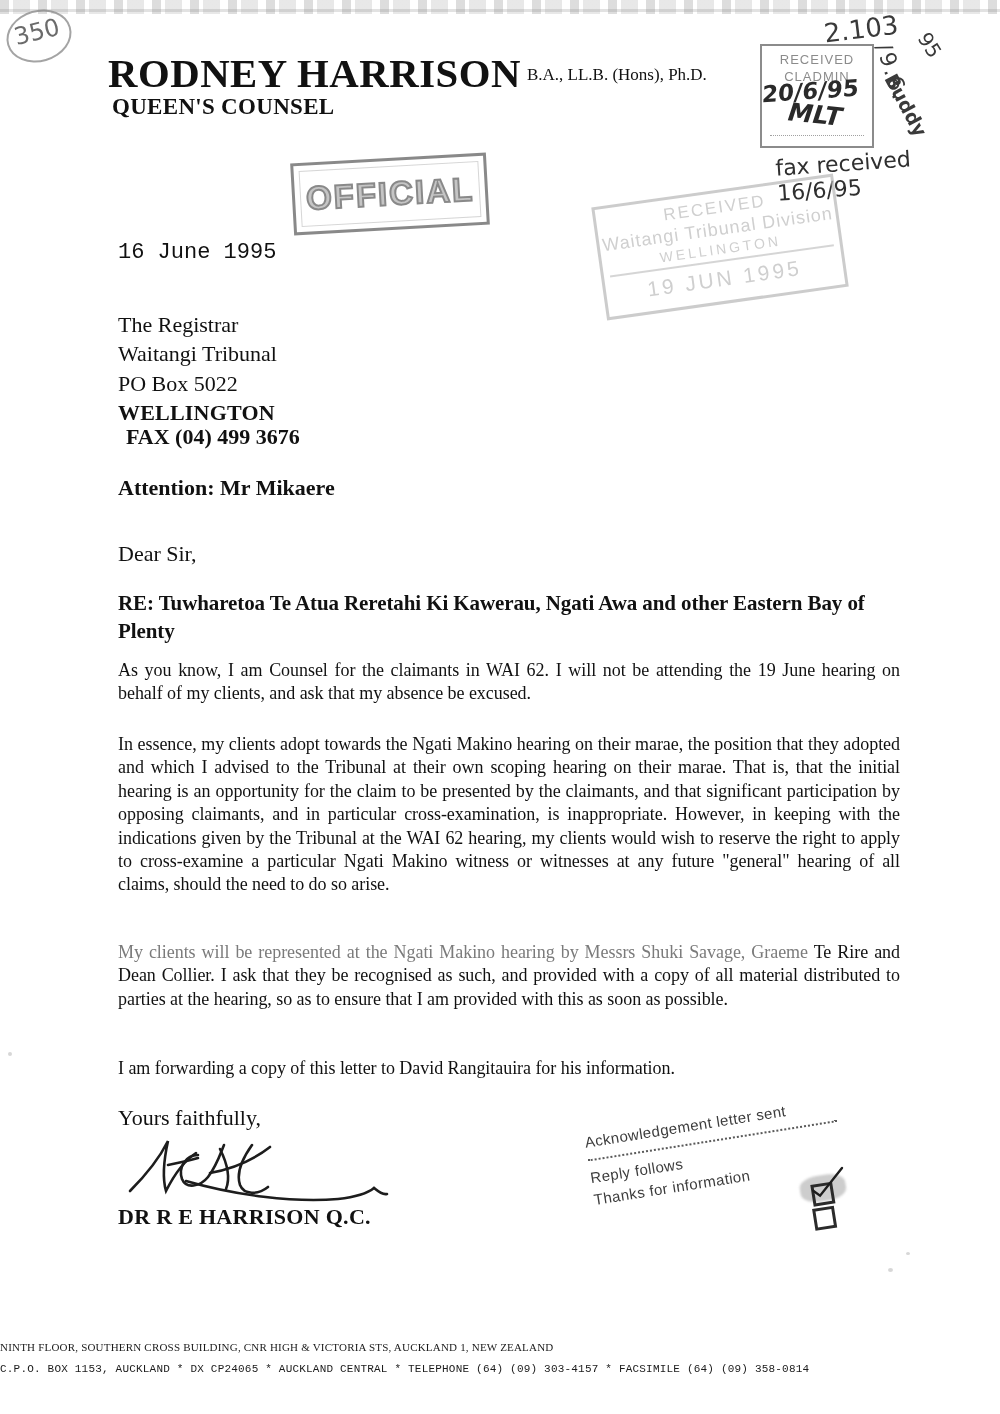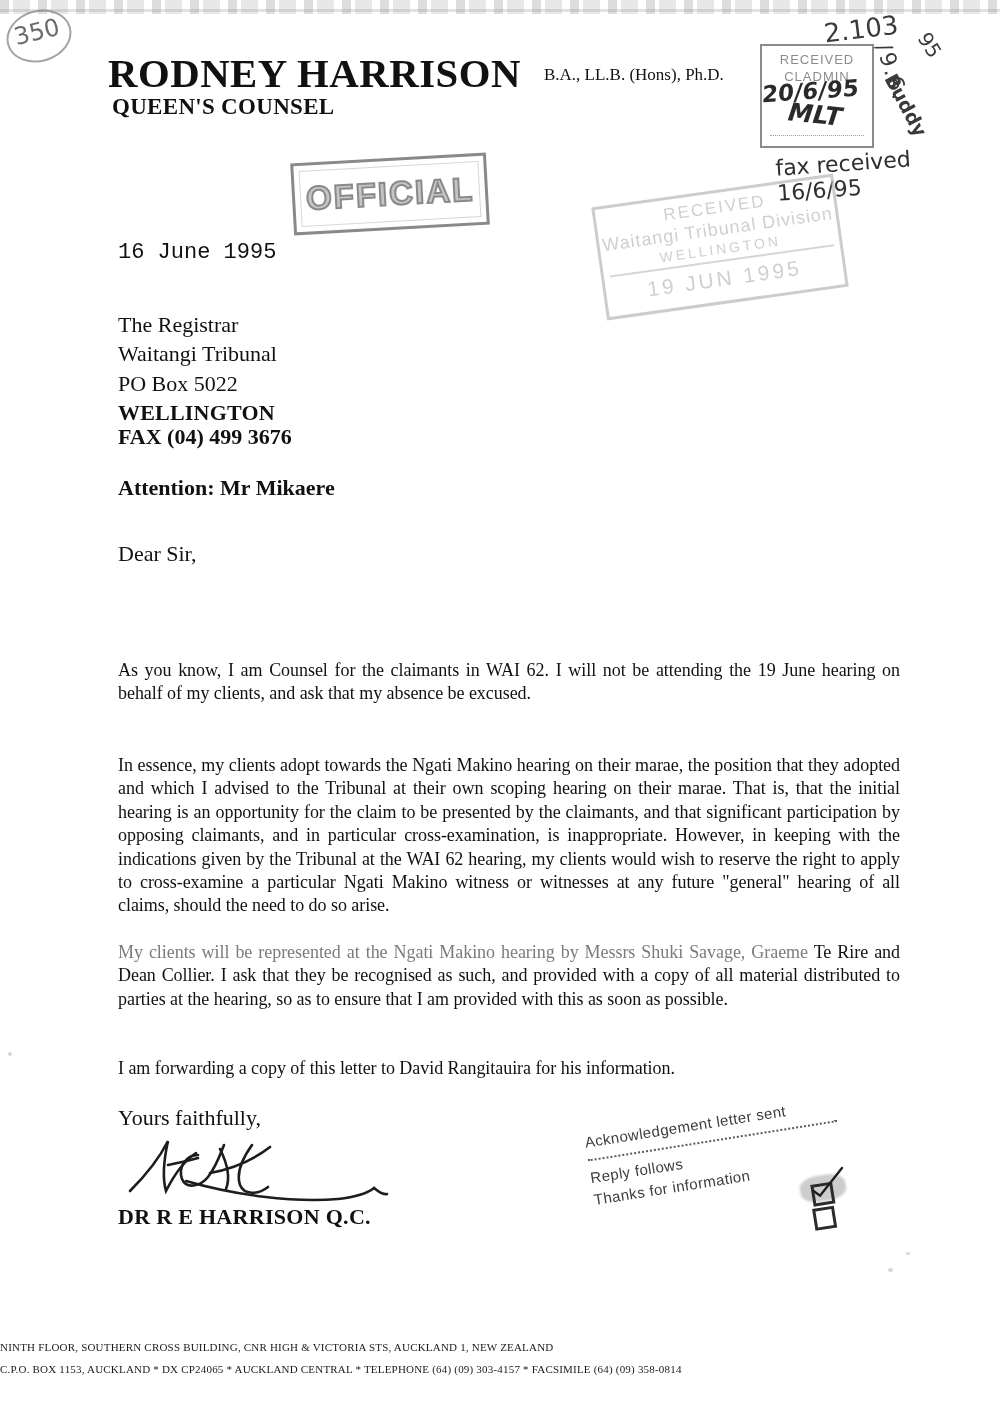--- a/index.html
+++ b/index.html
@@ -43,21 +43,21 @@
     font-weight: bold;
     font-size: 40px;
     letter-spacing: 0.5px;
     line-height: 1;
     display: inline-block;
     transform: scaleX(1.02);
   }
   .firm-quals {
     display: inline-block;
     font-size: 17px;
-    padding-left: 27px;
+    padding-left: 10px;
     vertical-align: 7px;
   }
   .firm-role {
     font-weight: bold;
     font-size: 23px;
     letter-spacing: 0.3px;
   }
 
   
   .official-stamp {
@@ -198,37 +198,37 @@
   .wt-stamp .l2 { font-size: 18px; letter-spacing: 1px; margin-top: 1px; }
   .wt-stamp .l3 { font-size: 14px; letter-spacing: 3px; margin-top: 1px; }
   .wt-stamp .rule { border-top: 2px solid #c6c6c6; margin: 3px 6px 0 6px; }
   .wt-stamp .l4 { font-size: 21px; letter-spacing: 3px; margin-top: 5px; }
 
   
   .body-col { position: absolute; left: 118px; top: 0; width: 782px; }
   .date-line { position: absolute; top: 240px; font-size: 22px; font-family: Liberation Mono, monospace; }
   .addr { position: absolute; top: 310px; font-size: 22px; line-height: 1.33; }
   .addr .b { font-weight: bold; letter-spacing: .2px; }
-  .fax-line { position: absolute; top: 424px; font-size: 22px; font-weight: bold; }
+  .fax-line { position: absolute; top: 424px; font-size: 22px; font-weight: bold; margin-left: 8px; }
   .attn-line { position: absolute; top: 475px; font-size: 22px; font-weight: bold; }
   .salutation { position: absolute; top: 541px; font-size: 22px; }
   .subject {
     position: absolute; top: 589px;
     font-size: 21px; font-weight: bold; line-height: 1.35;
     letter-spacing: -0.1px;
   }
   .para {
     position: absolute;
     font-size: 18px;
     line-height: 1.30;
     text-align: justify;
     letter-spacing: -0.05px;
   }
   .p1 { top: 659px; }
-  .p2 { top: 754px; }
+  .p2 { top: 733px; }
   .p3 { top: 941px; }
   .p4 { top: 1057px; }
   .faded-line { color: #7b7b7b; }
   .closing { position: absolute; top: 1105px; font-size: 22px; }
   .signer {
     position: absolute; top: 1204px;
     font-size: 22px; font-weight: bold; letter-spacing: .3px;
   }
 
   
@@ -279,21 +279,21 @@
   
   .footer {
     position: absolute;
     left: 0; right: 16px;
     text-align: left;
     font-size: 11px;
     letter-spacing: .2px;
     color: #1a1a1a;
   }
   .footer-1 { top: 1341px; }
-  .footer-2 { top: 1363px; }
+  .footer-2 { top: 1363px; font-family: Liberation Mono, monospace; }
 
   .speck {
     position: absolute;
     background: #b6b6b6;
     border-radius: 50%;
     opacity: .55;
   }
 </style>
 </head>
 <body>
@@ -350,20 +350,21 @@
       <div>Waitangi Tribunal</div>
       <div>PO Box 5022</div>
       <div class="b">WELLINGTON</div>
     </div>
 
     <div class="fax-line">FAX  (04) 499 3676</div>
     <div class="attn-line">Attention:  Mr Mikaere</div>
     <div class="salutation">Dear Sir,</div>
 
     <div class="subject">
+      <div>RE:  Tuwharetoa Te Atua Reretahi Ki Kawerau, Ngati Awa and other Eastern Bay of Plenty</div>
     </div>
 
     <div class="para p1">As you know, I am Counsel for the claimants in WAI 62.  I will not be attending the 19 June hearing on behalf of my clients, and ask that my absence be excused.</div>
     <div class="para p2">In essence, my clients adopt towards the Ngati Makino hearing on their marae, the position that they adopted and which I advised to the Tribunal at their own scoping hearing on their marae.  That is, that the initial hearing is an opportunity for the claim to be presented by the claimants, and that significant participation by opposing claimants, and in particular cross-examination, is inappropriate.  However, in keeping with the indications given by the Tribunal at the WAI 62 hearing, my clients would wish to reserve the right to apply to cross-examine a particular Ngati Makino witness or witnesses at any future "general" hearing of all claims, should the need to do so arise.</div>
 
     <div class="para p3">
       <span class="faded-line">My clients will be represented at the Ngati Makino hearing by Messrs Shuki Savage, Graeme</span>
       <span>Te Rire and Dean Collier.  I ask that they be recognised as such, and provided with a copy of all material distributed to parties at the hearing, so as to ensure that I am provided with this as soon as possible.</span>
     </div>
 

